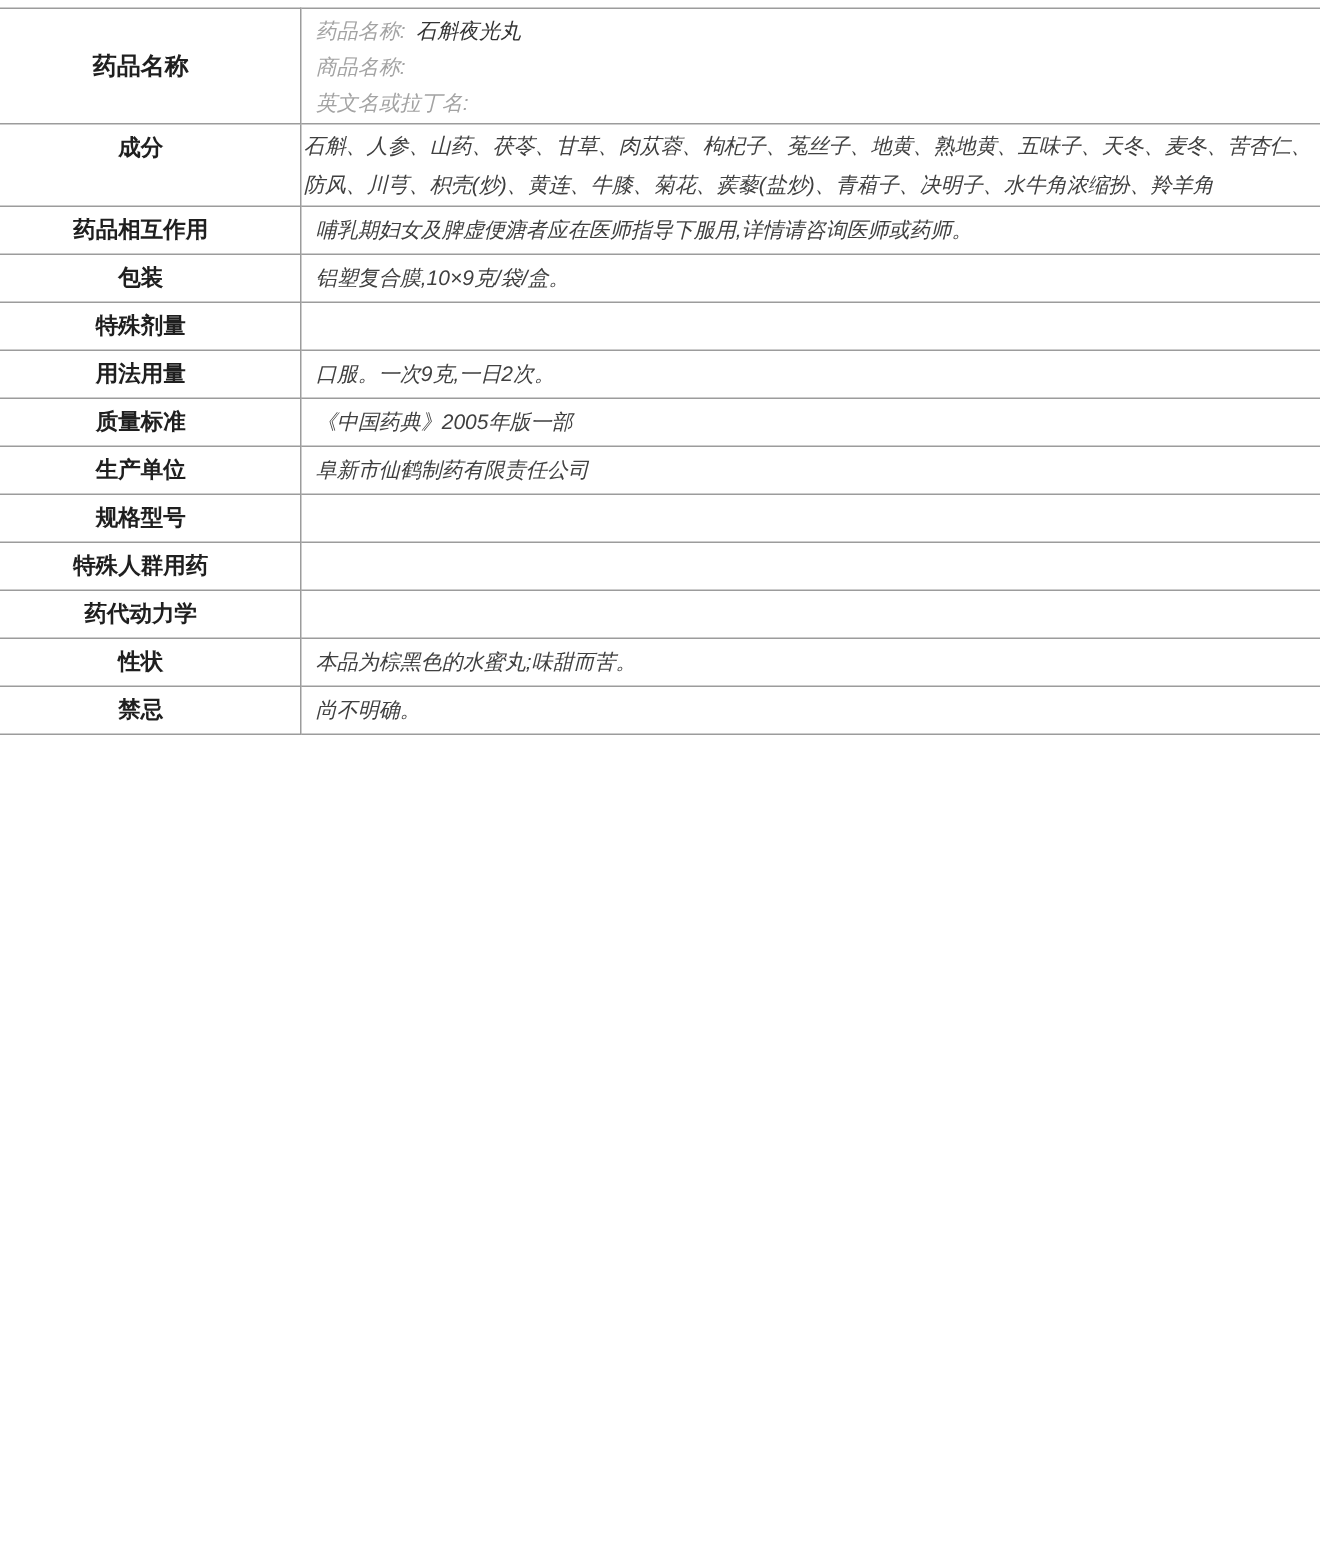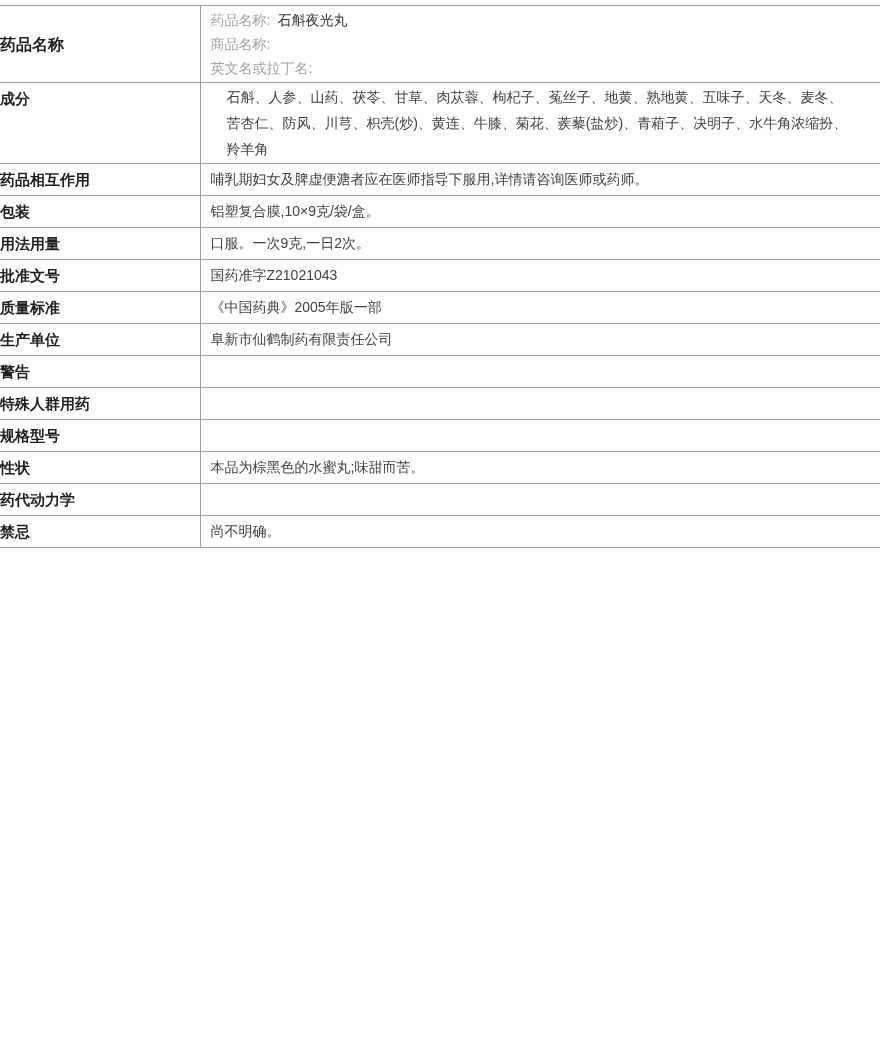--- a/index.html
+++ b/index.html
@@ -25,39 +25,40 @@
   col.c-label { width: 200px; }
   col.c-value { width: 680px; }
   td {
     border-top: 1px solid #9c9c9c;
     border-bottom: 1px solid #9c9c9c;
     vertical-align: top;
     word-break: break-all;
   }
   td.lbl {
     border-right: 1px solid #9c9c9c;
-    text-align: left;
+    text-align: center;
     padding: 7px 12px 7px 0;
     font-weight: bold;
     font-size: 15px;
     line-height: 17px;
     color: #1f1f1f;
   }
   td.val {
     padding: 7px 10px;
     font-size: 14px;
     line-height: 17px;
     color: #404040;
+    font-style: italic;
   }
   tr.row-name td.lbl { vertical-align: middle; font-size: 16px; }
   tr.row-name td.val { padding: 2px 10px; }
   .subline { line-height: 24px; font-size: 14px; }
   .sub-label { color: #a3a3a3; }
   .sub-value { color: #333333; margin-left: 7px; }
-  tr.row-ingredients td.val { line-height: 26px; padding: 1px 26px; }
+  tr.row-ingredients td.val { line-height: 26px; padding: 1px 2px; }
   tr.row-precautions td.val { line-height: 22px; padding: 3px 10px; white-space: pre-line; }
 </style>
 </head>
 <body>
 
 <div class="page">
   <table class="drug-table">
     <colgroup>
         <col class="c-label">
         <col class="c-value">
@@ -81,68 +82,64 @@
       <tr>
         <td class="lbl">药品相互作用</td>
         <td class="val">哺乳期妇女及脾虚便溏者应在医师指导下服用,详情请咨询医师或药师。</td>
       </tr>
 
       <tr>
         <td class="lbl">包装</td>
         <td class="val">铝塑复合膜,10×9克/袋/盒。</td>
       </tr>
 
+      <tr>
+        <td class="lbl">特殊剂量</td>
+        <td class="val"></td>
+      </tr>
 
 
       <tr>
         <td class="lbl">用法用量</td>
         <td class="val">口服。一次9克,一日2次。</td>
       </tr>
 
 
-      <tr>
-        <td class="lbl">批准文号</td>
-        <td class="val">国药准字Z21021043</td>
-      </tr>
 
       <tr>
         <td class="lbl">质量标准</td>
         <td class="val">《中国药典》2005年版一部</td>
       </tr>
 
       <tr>
         <td class="lbl">生产单位</td>
         <td class="val">阜新市仙鹤制药有限责任公司</td>
       </tr>
 
+
+
       <tr>
-        <td class="lbl">警告</td>
+        <td class="lbl">规格型号</td>
         <td class="val"></td>
       </tr>
-
 
       <tr>
         <td class="lbl">特殊人群用药</td>
         <td class="val"></td>
       </tr>
 
+
       <tr>
-        <td class="lbl">规格型号</td>
+        <td class="lbl">药代动力学</td>
         <td class="val"></td>
       </tr>
-
 
       <tr>
         <td class="lbl">性状</td>
         <td class="val">本品为棕黑色的水蜜丸;味甜而苦。</td>
-      </tr>
-
-      <tr>
-        <td class="lbl">药代动力学</td>
-        <td class="val"></td>
       </tr>
 
       <tr>
         <td class="lbl">禁忌</td>
         <td class="val">尚不明确。</td>
       </tr>
     </tbody>
   </table>
 </div>
 

